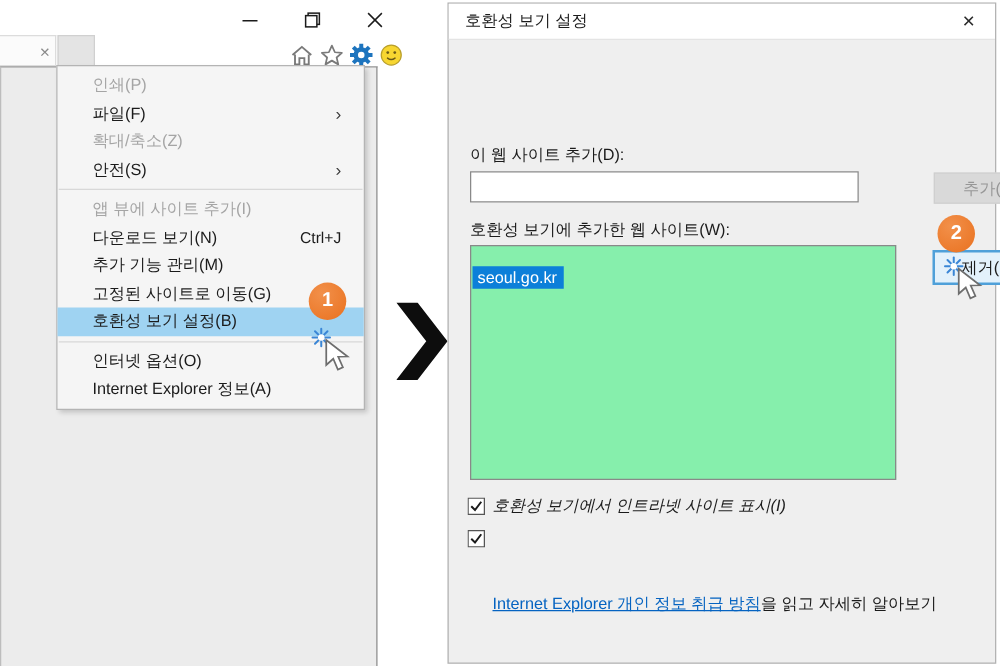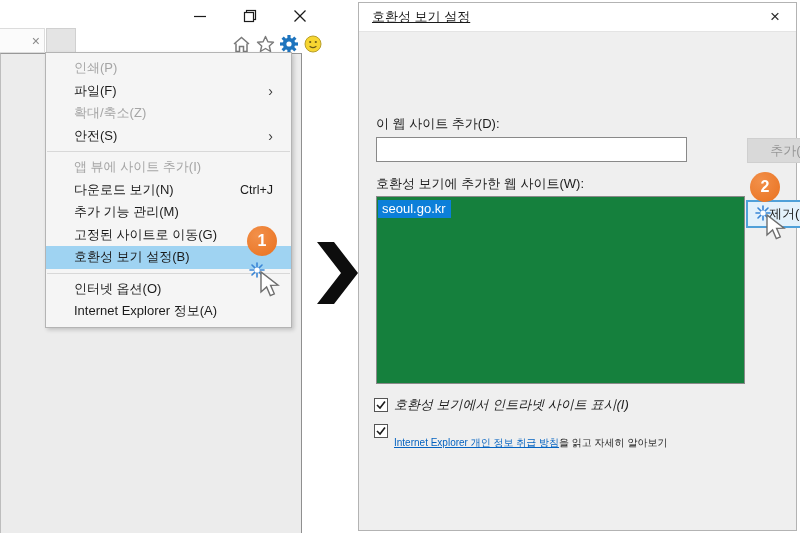--- a/index.html
+++ b/index.html
@@ -28,35 +28,35 @@
   .menu-sep { border-top:1px solid #d8d8d8; margin:4px 1px; }
   .mi-shortcut { margin-left:auto; color:#1b1b1b; font-size:12.5px; }
   .mi-arrow { margin-left:auto; color:#3c3c3c; font-size:14px; line-height:1; }
 
   
   .big-arrow { position:absolute; left:317px; top:242px; z-index:3; }
 
   
   .dialog { position:absolute; left:358px; top:2px; width:439px; height:529px; background:#efefef; border:1px solid #b3b3b3; z-index:2; }
   .dlg-titlebar { position:absolute; left:0; top:0; width:100%; height:29px; background:#ffffff; border-bottom:1px solid #e4e4e4; display:flex; align-items:center; }
-  .dlg-title { font-size:13px; color:#1b1b1b; padding-left:13px;text-decoration:underline; }
+  .dlg-title { font-size:13px; color:#1b1b1b; padding-left:13px; }
   .dlg-close { position:absolute; right:8px; top:2px; width:26px; height:24px; display:flex; align-items:center; justify-content:center; font-size:17px; font-weight:300; color:#2b2b2b; }
   .dlg-header { position:absolute; left:19px; top:46px; display:flex; align-items:center; gap:30px; }
   .dlg-header-text { font-size:13px; color:#1b1b1b; }
 
   .dlg-label { position:absolute; left:17px; font-size:13px; color:#1b1b1b; }
   .dlg-input { position:absolute; left:17px; top:134px; width:311px; height:25px; background:#fff; border:1px solid #898989; font-size:13px; padding:0 5px; color:#1b1b1b; }
   .btn { position:absolute; font-size:13px; text-align:center;margin-left:48px; }
   .btn-add { left:340px; top:135px; width:90px; height:25px; line-height:23px; background:#d9d9d9; border:1px solid #cfcfcf; color:#969696; }
-  .listbox { position:absolute; left:17px; top:193px; width:369px; height:188px; background:#15803d; border:1px solid #898989; padding:2px 1px; }
+  .listbox { position:absolute; left:17px; top:193px; width:341px; height:188px; background:#86efac; border:1px solid #898989; padding:16px 1px; }
   .list-sel { display:inline-block; background:#0c7fd9; color:#fff; font-size:13px; padding:1px 5px 2px 4px; }
   .btn-remove { left:339px; top:197px; width:90px; height:28px; line-height:24px; background:#e3f1fb; border:2px solid #4fa0d9; color:#1b1b1b; }
 
   .check-row { position:absolute; left:15px; display:flex; align-items:center; gap:6px; font-size:13px; color:#1b1b1b;font-style:italic; }
-  .link-row { position:absolute; left:35px; top:433px; font-size:10px; }
+  .link-row { position:absolute; left:35px; top:471px; font-size:13px; }
   .link { color:#0563c1; text-decoration:underline; }
   .link-suffix { color:#1b1b1b; }
 
   
   .badge { position:absolute; width:30px; height:30px; border-radius:50%; background:radial-gradient(circle at 35% 30%, #f2904a, #e9711f); color:#fff; font-size:16px; font-weight:bold; display:flex; align-items:center; justify-content:center; z-index:8; }
   .badge-1 { left:247px; top:226px; }
   .badge-2 { left:391px; top:169px; }
   .cursor { position:absolute; z-index:9; }
   .cursor-1 { left:248px; top:261px; }
   .cursor-2 { left:395px; top:201px; }

